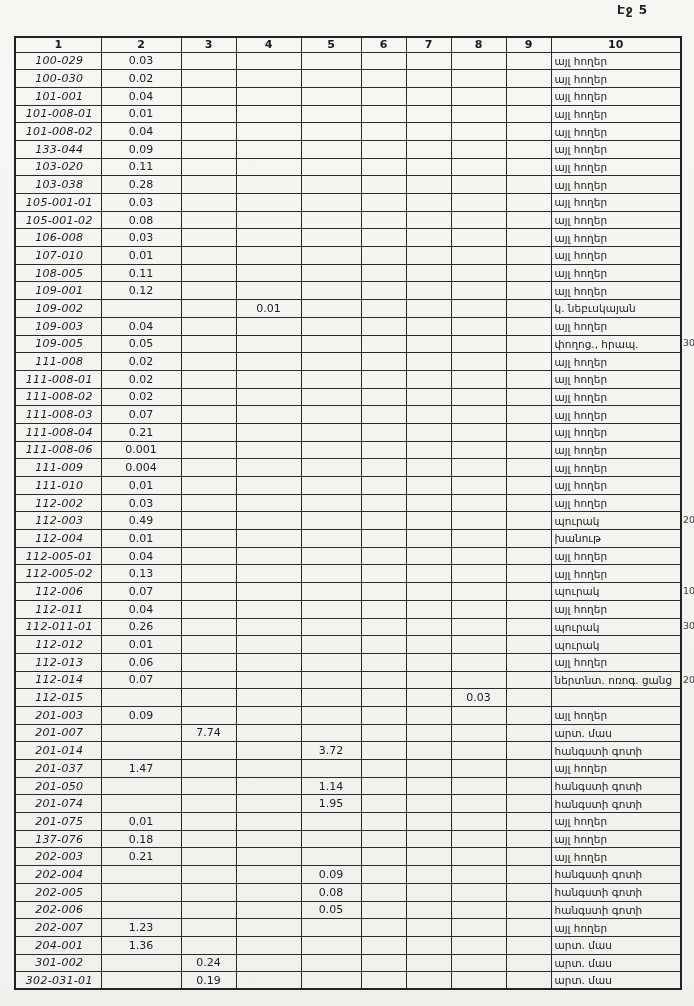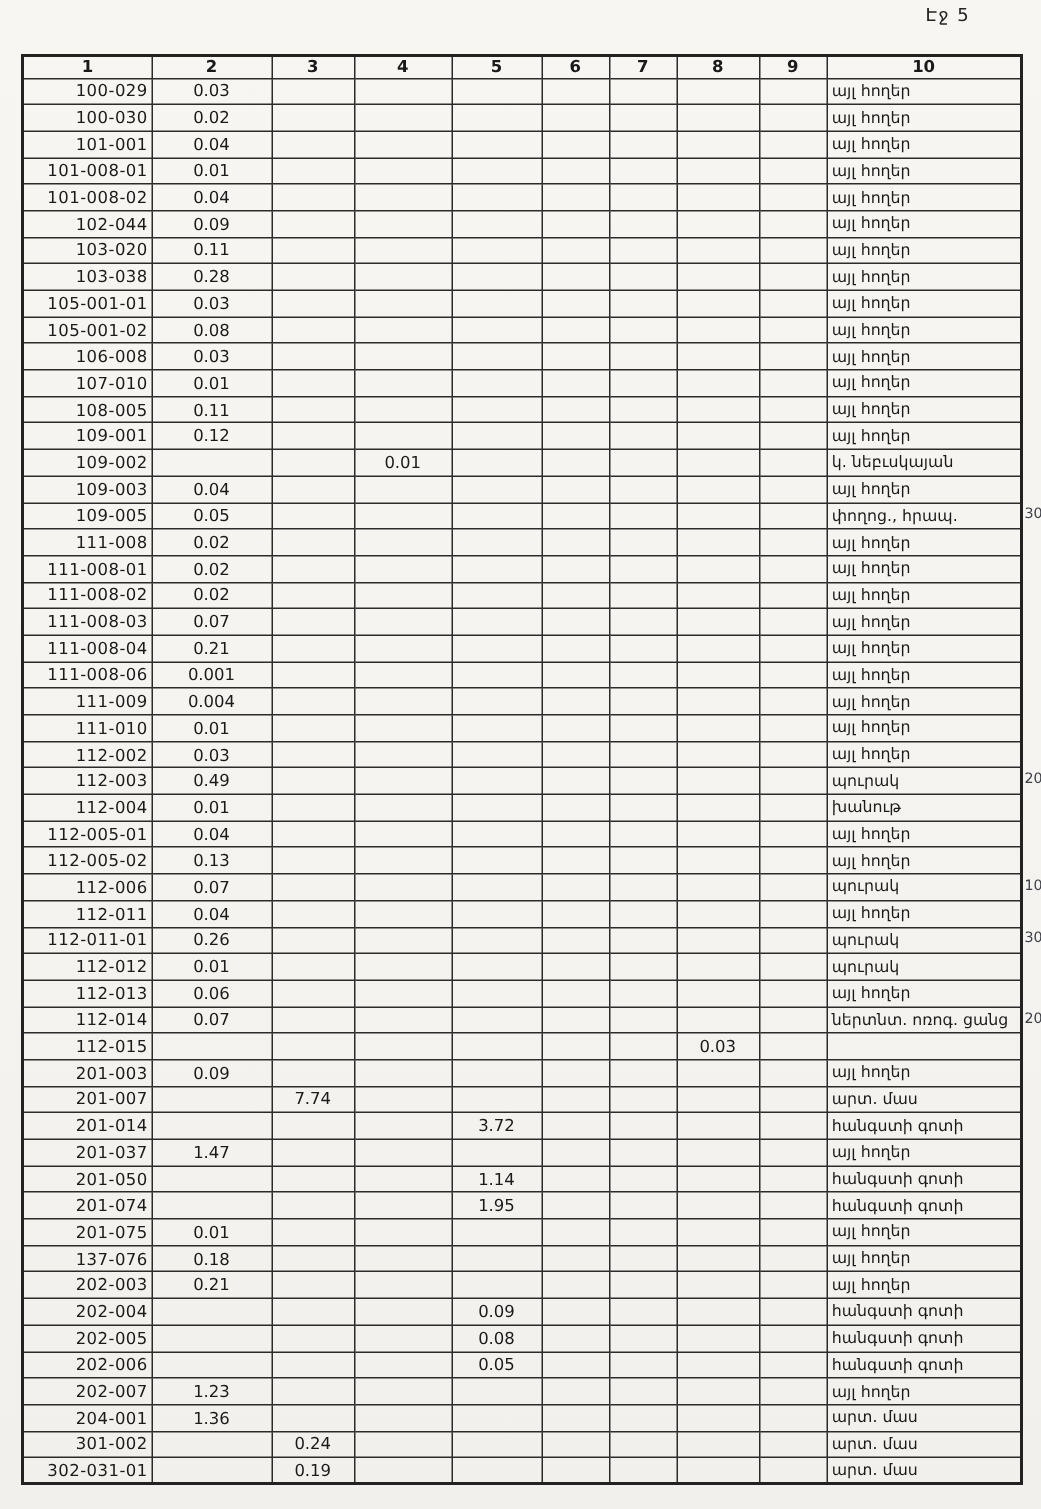--- a/index.html
+++ b/index.html
@@ -13,21 +13,21 @@
     position: relative;
     background: linear-gradient(180deg, #f7f6f2 0%, #f4f3ef 60%, #f1f0ec 100%);
     font-family: "DejaVu Sans", sans-serif;
     color: #1b1b1b;
   }
   .page-number {
     position: absolute;
     top: 3px;
     left: 617px;
     font-size: 12px;
-    font-weight: normal;
+    font-weight: bold;
     letter-spacing: 1px;
     color: #222;
   }
   table.doc-table {
     position: absolute;
     top: 36px;
     left: 14px;
     width: 666px;
     border-collapse: collapse;
     table-layout: fixed;
@@ -42,21 +42,21 @@
     vertical-align: middle;
   }
   .doc-table thead tr { height: 15px; }
   .doc-table th {
     font-weight: bold;
     text-align: center;
     font-size: 11px;
     color: #1a1a1a;
   }
   .doc-table tbody tr { height: 17.7px; }
-  td.c-code { text-align: right; padding-left: 4px; letter-spacing: 0.3px; }
+  td.c-code { text-align: center; padding-left: 4px; letter-spacing: 0.3px; font-style: italic; }
   td.c-num  { text-align: center; }
   td.c-name { text-align: left; padding-left: 3px; font-size: 10.5px; }
   col.w1  { width: 86px; }
   col.w2  { width: 80px; }
   col.w3  { width: 55px; }
   col.w4  { width: 65px; }
   col.w5  { width: 60px; }
   col.w6  { width: 45px; }
   col.w7  { width: 45px; }
   col.w8  { width: 55px; }
@@ -158,21 +158,21 @@
           <td class="c-num"></td>
           <td class="c-num"></td>
           <td class="c-num"></td>
           <td class="c-num"></td>
           <td class="c-num"></td>
           <td class="c-num"></td>
           <td class="c-num"></td>
           <td class="c-name">այլ հողեր</td>
         </tr>
         <tr>
-          <td class="c-code">102-044</td>
+          <td class="c-code">133-044</td>
           <td class="c-num">0.09</td>
           <td class="c-num"></td>
           <td class="c-num"></td>
           <td class="c-num"></td>
           <td class="c-num"></td>
           <td class="c-num"></td>
           <td class="c-num"></td>
           <td class="c-num"></td>
           <td class="c-name">այլ հողեր</td>
         </tr>

